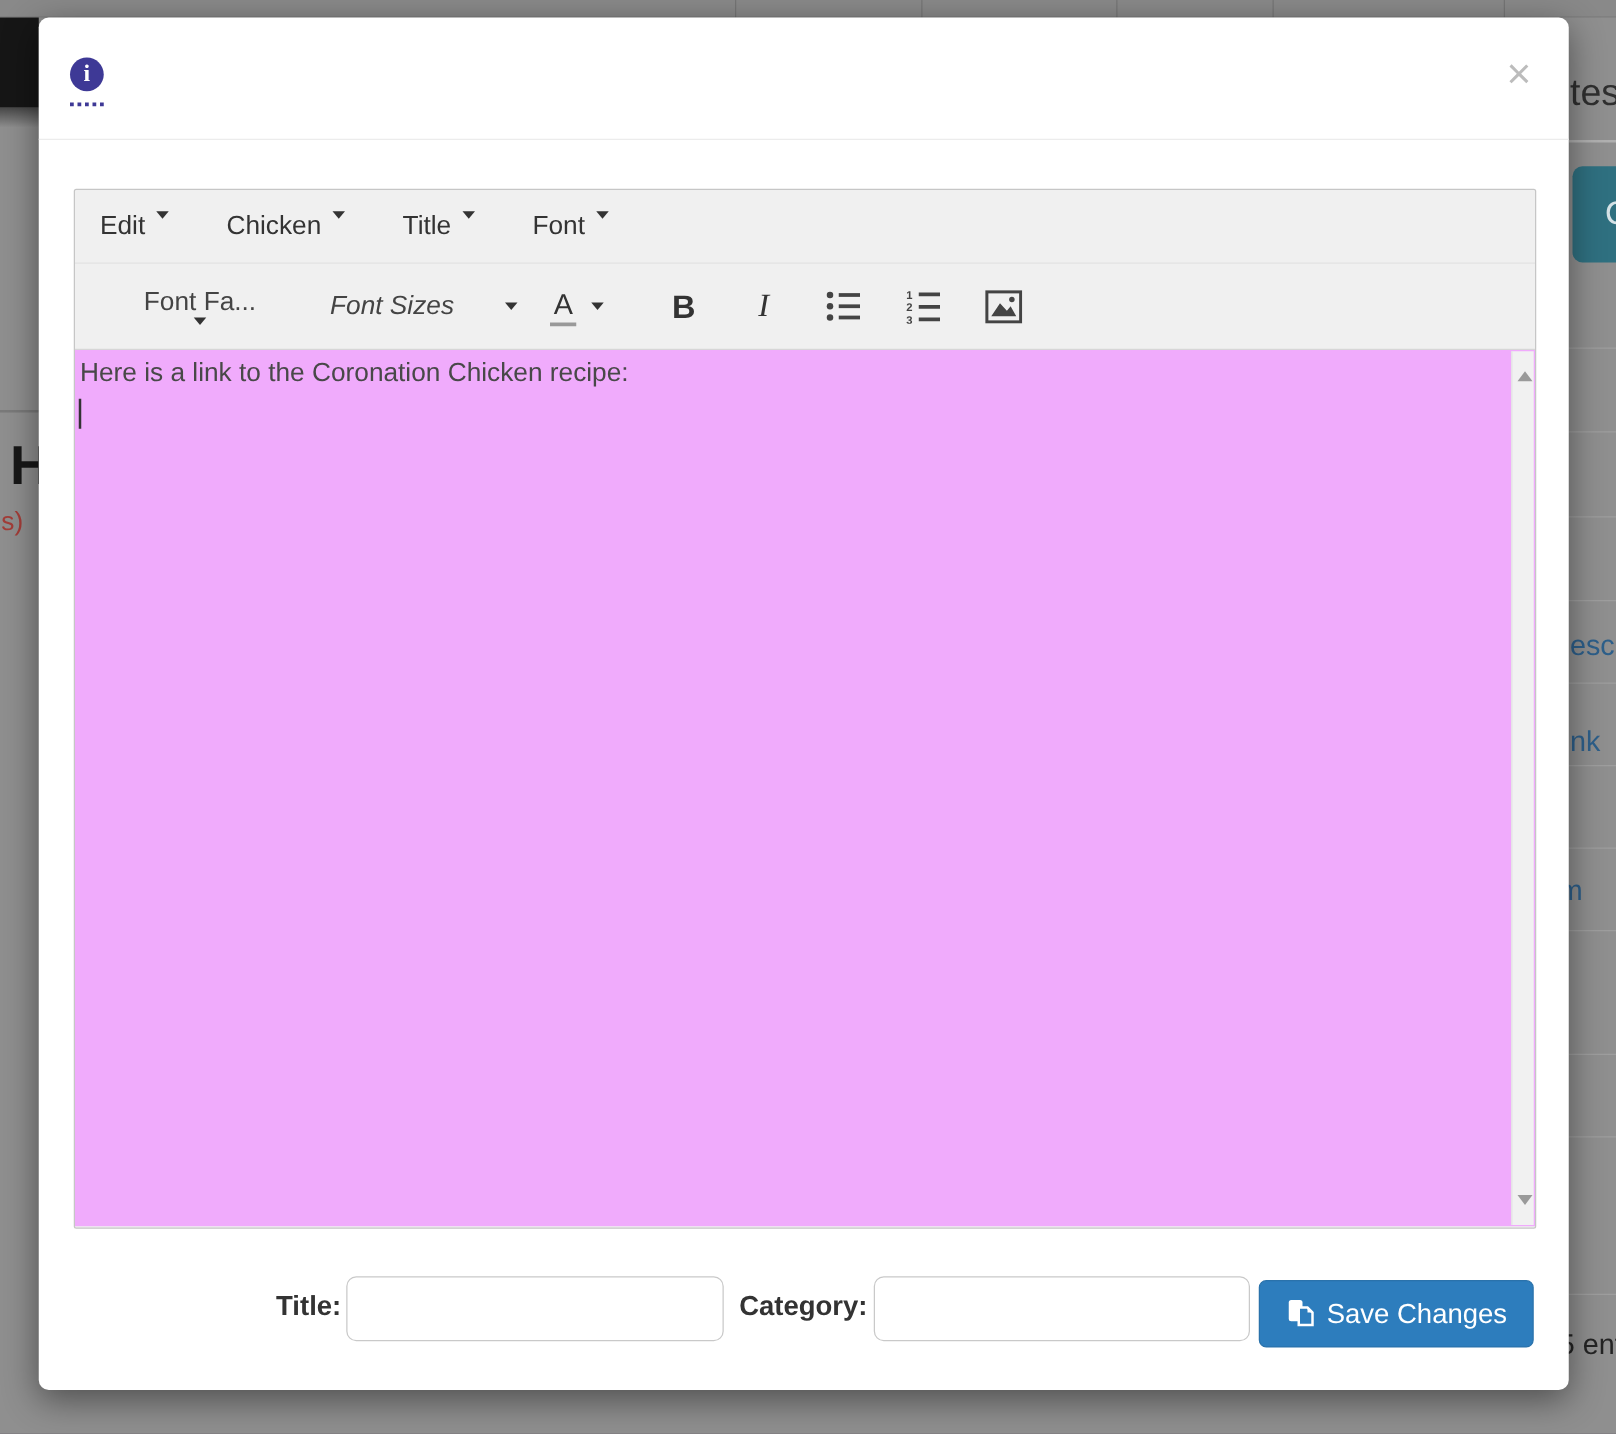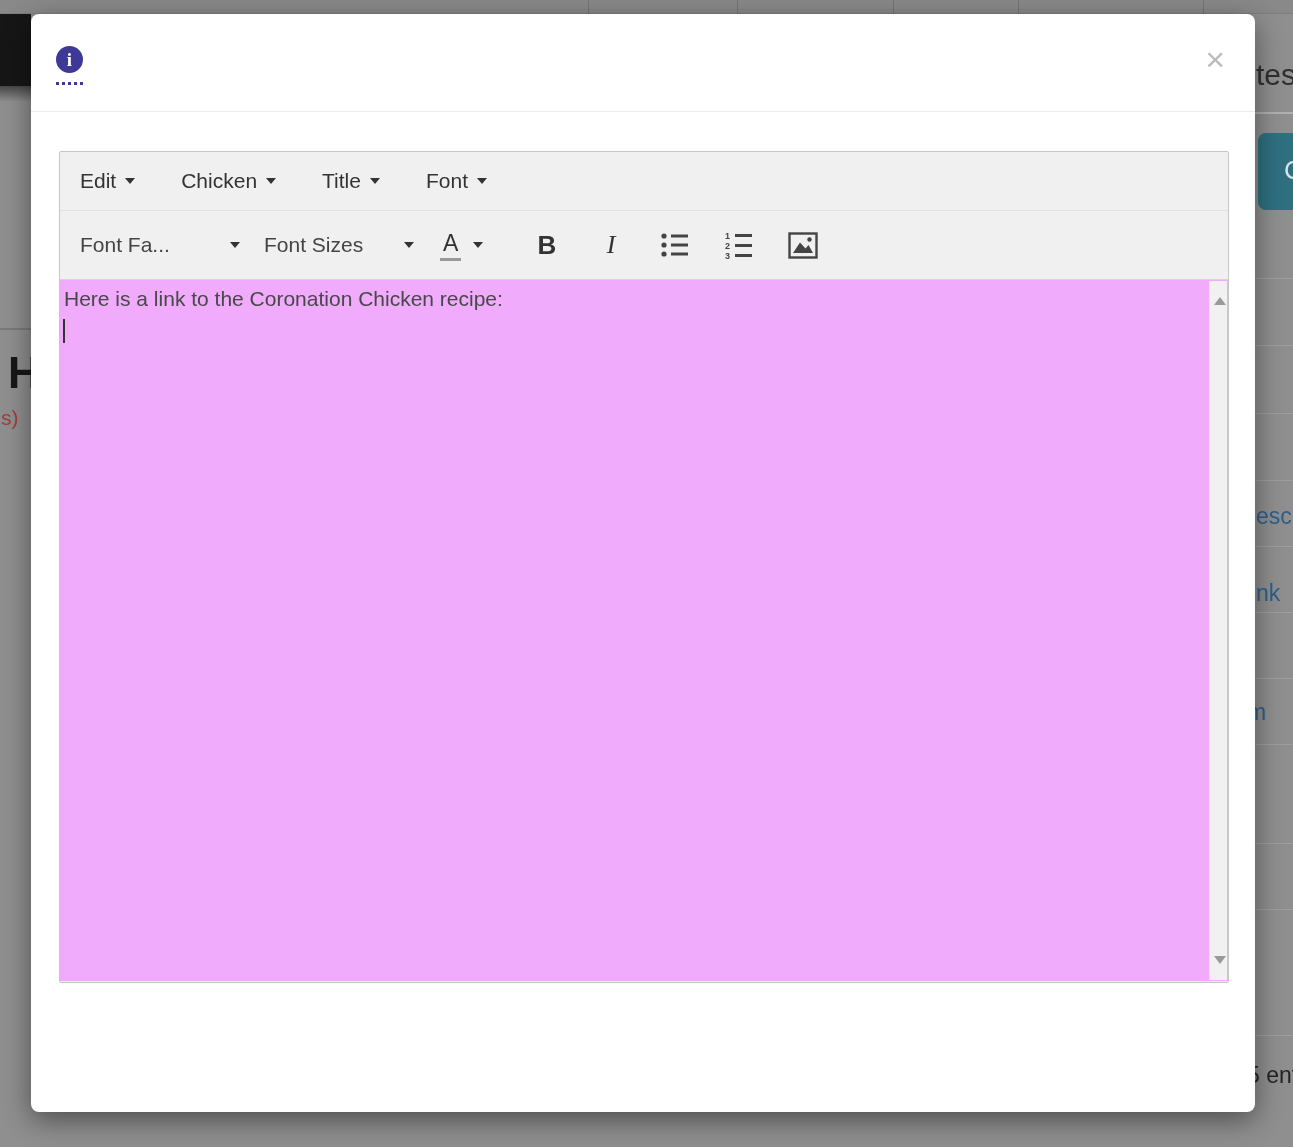--- a/index.html
+++ b/index.html
@@ -35,28 +35,28 @@
              border-radius:50%;background:#3e3996;color:#fff;font-family:"Liberation Serif",serif;
              font-weight:bold;font-size:19px;line-height:1;}
   .title-text{font-size:29px;font-weight:300;color:#3e3996;letter-spacing:.2px;}
   .close-btn{position:absolute;right:30px;top:32px;font-size:34px;line-height:26px;color:#bcbcbc;
              font-weight:300;cursor:pointer;}
 
   
   .editor{position:absolute;left:28px;top:137px;width:1170px;height:832px;
           border:1px solid #c6c6c6;border-radius:2px;background:#f0f0f0;}
   .menubar{display:flex;align-items:center;height:59px;padding:0 20px;gap:46px;border-bottom:1px solid #e2e2e2;}
-  .menu-item{display:flex;align-items:center;gap:9px;font-size:21px;color:#333;cursor:pointer;}
+  .menu-item{display:flex;gap:9px;font-size:21px;color:#333;cursor:pointer;}
   .caret{width:0;height:0;border-left:5px solid transparent;border-right:5px solid transparent;
          border-top:6px solid #333;}
   .toolbar{display:flex;align-items:center;height:69px;padding:0 20px;border-bottom:1px solid #d6d6d6;}
   .tb-select{display:flex;align-items:center;justify-content:space-between;font-size:21px;color:#444;
              cursor:pointer;}
-  .tb-ff{width:160px;margin-right:24px;}
-  .tb-fs{width:150px;margin-right:26px;}
+  .tb-ff{width:160px;margin-right:24px;flex-direction:column;}
+  .tb-fs{width:150px;margin-right:26px;font-style:italic;}
   .tb-color{display:flex;align-items:center;gap:12px;width:66px;cursor:pointer;}
   .color-a{font-size:23px;color:#333;border-bottom:3px solid #999;padding:0 3px 1px 3px;}
   .tb-btn{display:flex;align-items:center;justify-content:center;width:46px;height:46px;cursor:pointer;}
   .b-glyph{font-size:26px;font-weight:bold;color:#333;}
   .i-glyph{font-size:26px;font-style:italic;font-family:"Liberation Serif",serif;color:#333;}
   .tb-gap{width:18px;}
   .content{position:relative;height:701px;background:#f0abfc;}
   .content-text{position:absolute;left:4px;top:4px;right:22px;font-size:21px;color:#484848;line-height:29px;}
   .cursor-bar{position:absolute;left:3px;top:39px;width:2px;height:24px;background:#333;}
   .scrollbar{position:absolute;right:1px;top:1px;width:18px;height:699px;background:#f1f1f1;
@@ -209,15 +209,29 @@
       <div class="content">
         <div class="content-text">Here is a link to the Coronation Chicken recipe:</div>
         <div class="cursor-bar"></div>
         <div class="scrollbar">
           <span class="sb-up"></span>
           <span class="sb-down"></span>
         </div>
       </div>
     </div>
 
+    <div class="form-row">
+      <label class="lbl lbl-title">Title:</label>
+      <input class="txt-input in-title" type="text" value="" style="">
+      <label class="lbl lbl-cat">Category:</label>
+      <input class="txt-input in-cat" type="text" value="" style="">
+      <div class="save-btn">
+        <svg width="26" height="26" viewBox="0 0 26 26">
+          <rect x="3" y="2" width="11" height="17" rx="2" fill="#fff"></rect>
+          <path d="M11 8 h7 l4 4 v10 h-11 z" fill="#2d7dbd" stroke="#fff" stroke-width="2"></path>
+          <path d="M18 8 l4 4 h-4 z" fill="#fff"></path>
+        </svg>
+        <span>Save Changes</span>
+      </div>
+    </div>
 
   </div>
 </div>
 
 </body></html>

